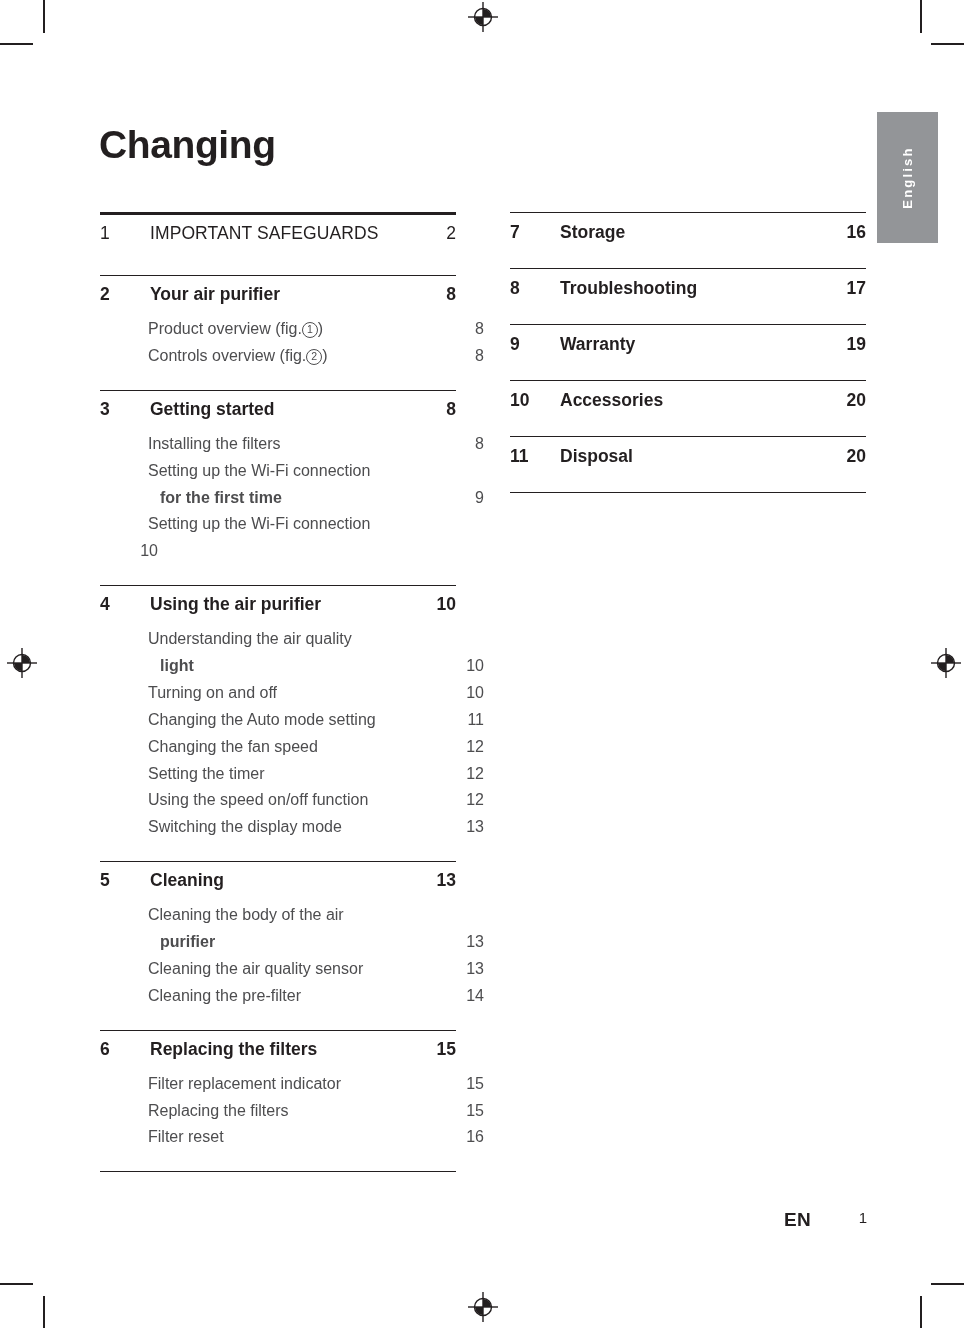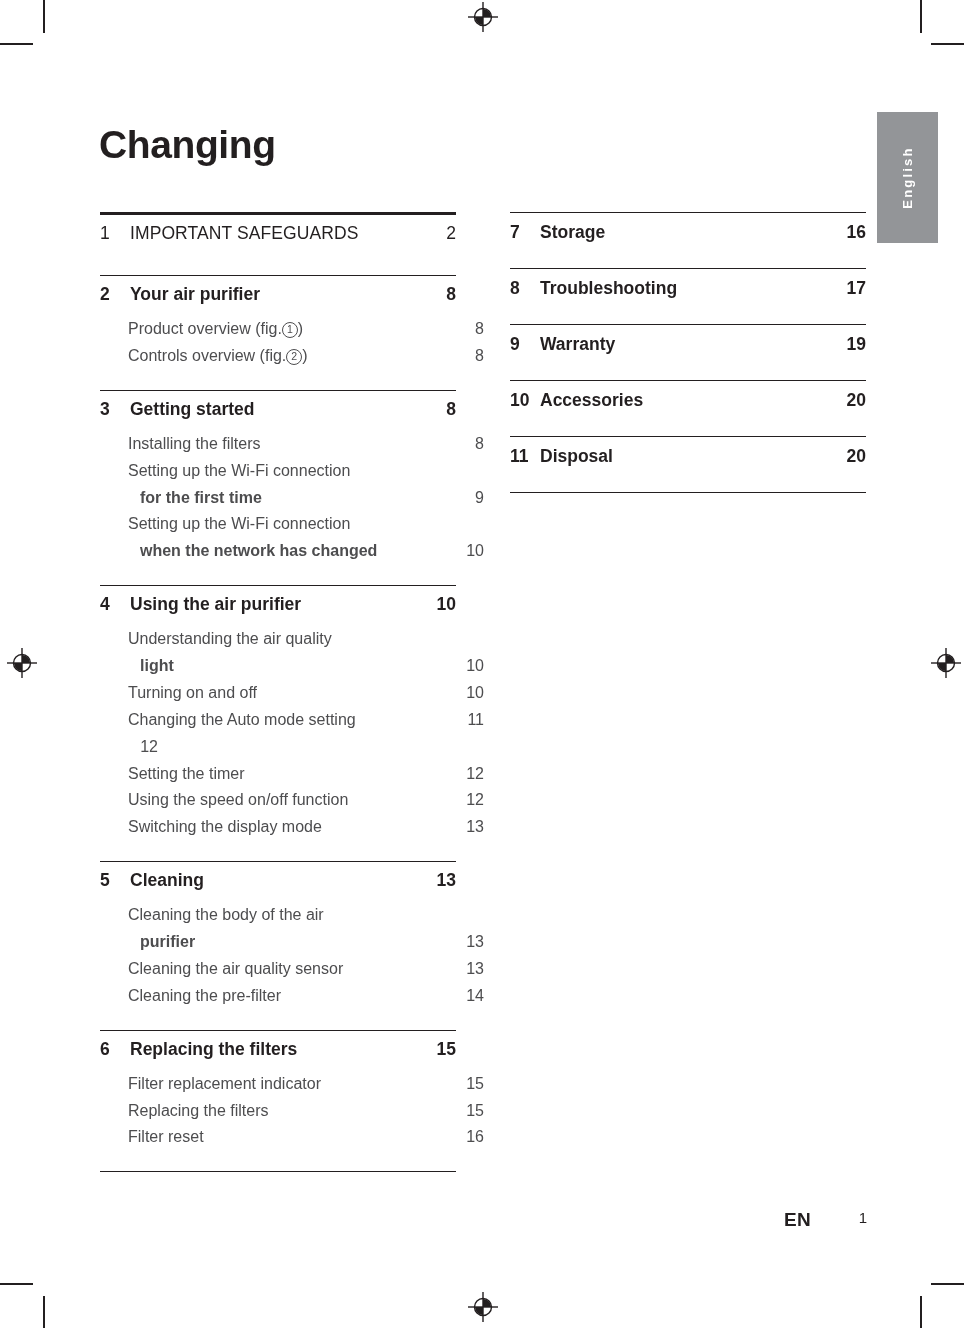--- a/index.html
+++ b/index.html
@@ -87,21 +87,21 @@
     line-height: 1.2;
   }
   .toc-row.main.caps { font-weight: normal; letter-spacing: 0.1px; }
 
   .toc-num {
     flex: 0 0 auto;
     width: 30px;
     text-align: left;
   }
   .toc-num.wide { width: 30px; }
-  .toc-label { flex: 1 1 auto; text-align: left; }
+  .toc-label { flex: 1 1 auto; text-align: left; margin-left: 20px; }
   .toc-page  { flex: 0 0 auto; text-align: right; padding-left: 8px; }
 
   
   .toc-row.sub {
     font-size: 16px;
     font-weight: normal;
     color: #4d4d4f;
     line-height: 1.68;
     padding-left: 28px;
   }
@@ -241,21 +241,20 @@
       </div>
       <div class="toc-row sub cont">
         <span class="toc-label">for the first time</span>
         <span class="toc-page">9</span>
       </div>
       <div class="toc-row sub">
         <span class="toc-label">Setting up the Wi-Fi connection</span>
         <span class="toc-page"></span>
       </div>
       <div class="toc-row sub cont">
-        <span class="toc-label">when the network has changed</span>
         <span class="toc-page">10</span>
       </div>
     </div>
     <div class="group-gap"></div>
     <div class="toc-group">
       <div class="rule"></div>
       <div class="toc-row main">
         <span class="toc-num">4</span>
         <span class="toc-label">Using the air purifier</span>
         <span class="toc-page">10</span>
@@ -270,20 +269,21 @@
       </div>
       <div class="toc-row sub">
         <span class="toc-label">Turning on and off</span>
         <span class="toc-page">10</span>
       </div>
       <div class="toc-row sub">
         <span class="toc-label">Changing the Auto mode setting</span>
         <span class="toc-page">11</span>
       </div>
       <div class="toc-row sub">
+        <span class="toc-label">Changing the fan speed</span>
         <span class="toc-page">12</span>
       </div>
       <div class="toc-row sub">
         <span class="toc-label">Setting the timer</span>
         <span class="toc-page">12</span>
       </div>
       <div class="toc-row sub">
         <span class="toc-label">Using the speed on/off function</span>
         <span class="toc-page">12</span>
       </div>

